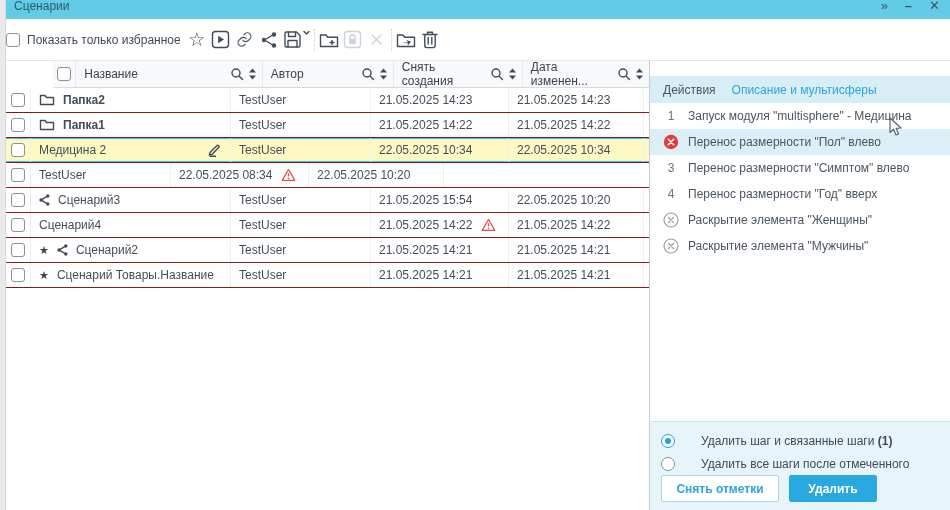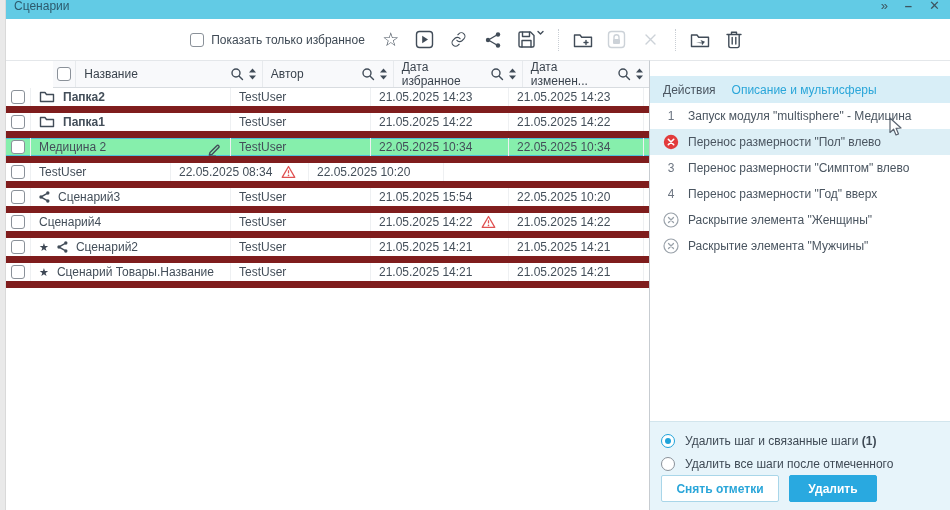--- a/index.html
+++ b/index.html
@@ -9,21 +9,21 @@
 
   
   .titlebar { height:19px; background:#62cbe5; display:flex; align-items:center; padding:0 10px 8px 8px; flex:none; }
   .titlebar .ttl { font-size:12px; color:#2c5a6d; }
   .titlebar .sp { flex:1; }
   .wctl { display:flex; align-items:center; gap:17px; color:#3d5560; }
   .wctl span { font-size:13px; line-height:19px; cursor:default; }
   .wctl .minbar { font-weight:bold; }
 
   
-  .toolbar { height:41px; display:flex; align-items:center; justify-content:center; padding-right:22px; gap:14px; background:#fff; flex:none; }
+  .toolbar { height:41px; display:flex; align-items:center; justify-content:flex-start; padding-right:22px; gap:4px; background:#fff; flex:none; }
   .chkrow { display:flex; align-items:center; gap:7px; margin-right:2px; }
   .cb { width:14px; height:14px; border:1px solid #8a9199; border-radius:3px; background:#fff; flex:none; }
   .tbico { display:flex; align-items:center; justify-content:center; width:20px; height:22px; }
   .tbico svg { display:block; }
   .ico-stroke { stroke:#414c58; fill:none; stroke-width:1.4; stroke-linecap:round; stroke-linejoin:round; }
   .ico-fill { fill:#414c58; }
   .dis .ico-stroke { stroke:#ccd2d8; }
   .dis .ico-fill { fill:#ccd2d8; }
   .star-o { font-size:19px; color:#414c58; line-height:20px; }
   .vsep { width:1px; height:22px; border-left:1px dotted #c9ced4; }
@@ -37,23 +37,23 @@
   .hc { display:flex; align-items:center; border-right:1px solid #e7eaed; padding:0 6px 0 8px; }
   .hc .lbl { color:#3a434d; }
   .hc .gap { flex:1; }
   .hicons { display:flex; align-items:center; gap:5px; }
   .c-check { width:25px; justify-content:center; padding:0; }
   .c-name { width:200px; }
   .c-auth { width:140px; }
   .c-crea { width:138px; }
   .c-modi { width:135px; border-right:none; }
 
-  .trow { height:25px; display:flex; border-bottom:7px solid #7f1d1d; background:#fff; }
+  .trow { height:25px; display:flex; border-bottom:1px solid #7f1d1d; background:#fff; }
   .trow .c { display:flex; align-items:center; border-right:1px solid #eef0f2; padding:0 6px 0 8px; color:#434e59; overflow:hidden; white-space:nowrap; }
-  .trow.sel { background:#86efac; box-shadow:inset 0 1px 0 #4cc0da, inset 0 -1px 0 #4cc0da; }
+  .trow.sel { background:#fef9c3; box-shadow:inset 0 1px 0 #4cc0da, inset 0 -1px 0 #4cc0da; }
   .trow .c.c-check { justify-content:center; padding:0; }
   .nm-ico { margin-right:8px; display:flex; align-items:center; flex:none; }
   .rstar { font-size:11px; color:#3d4754; margin-right:8px; line-height:12px; }
   .bold { font-weight:bold; }
   .namecell { position:relative; }
   .pencil { position:absolute; right:8px; top:4px; }
   .warn { margin-left:auto; margin-right:6px; display:flex; }
   .tbody-rest { flex:1; background:#fff; }
 
   
@@ -61,21 +61,21 @@
   .ptabs { height:27px; background:#d8eef7; display:flex; align-items:center; gap:16px; padding-left:13px; flex:none;margin-top:15px; }
   .ptab-active { color:#4a5560; }
   .ptab-link { color:#2aa6d9; }
   .steps { flex:none; }
   .step { height:26px; display:flex; align-items:center; padding-left:12px; background:#fff; }
   .step.hl { background:#ddeff6; }
   .stepnum { width:18px; text-align:center; color:#6b7480; flex:none; }
   .steplbl { margin-left:8px; color:#4a5560; white-space:nowrap; }
   .pspacer { flex:1; background:#fff; }
   .pbottom { flex:none; height:89px; background:#e7f4fa; border-top:1px solid #d2e5ed; padding:7px 10px 0 11px; }
-  .radiorow { display:flex; align-items:center; gap:10px; height:23px; }
+  .radiorow { display:flex; align-items:center; gap:26px; height:23px; }
   .radio { width:14px; height:14px; border-radius:50%; border:1px solid #8a9199; background:#fff; position:relative; flex:none; }
   .radio.on { border:1px solid #1fa3da; }
   .radio.on::after { content:""; position:absolute; left:3px; top:3px; width:6px; height:6px; border-radius:50%; background:#1fa3da; }
   .btnrow { display:flex; gap:10px; }
   .btn { height:27px; border-radius:2px; display:flex; align-items:center; justify-content:center; font-weight:bold; font-size:12px; cursor:default; }
   .btn-outline { width:118px; background:#fff; border:1px solid #a9d6e9; color:#2aa6d9; }
   .btn-primary { width:88px; background:#29a9e0; border:1px solid #29a9e0; color:#fff; }
 
   .cursor { position:absolute; left:889px; top:117px; z-index:50; }
 </style>
@@ -201,21 +201,21 @@
                   <circle class="ico-stroke" cx="6" cy="6" r="4"></circle>
                   <line class="ico-stroke" x1="9.2" y1="9.2" x2="12.5" y2="12.5"></line>
                 </svg>
                 <svg width="7" height="12" viewBox="0 0 7 12">
                   <polygon class="ico-fill" points="0,4.5 3.5,0.5 7,4.5"></polygon>
                   <polygon class="ico-fill" points="0,7.5 7,7.5 3.5,11.5"></polygon>
                 </svg>
               </span>
           </div>
           <div class="hc c-crea">
-            <span class="lbl">Дата избранное</span>
+            <span class="lbl">Снять создания</span>
               <span class="gap"></span>
             <span class="hicons">
                 <svg width="14" height="14" viewBox="0 0 14 14">
                   <circle class="ico-stroke" cx="6" cy="6" r="4"></circle>
                   <line class="ico-stroke" x1="9.2" y1="9.2" x2="12.5" y2="12.5"></line>
                 </svg>
                 <svg width="7" height="12" viewBox="0 0 7 12">
                   <polygon class="ico-fill" points="0,4.5 3.5,0.5 7,4.5"></polygon>
                   <polygon class="ico-fill" points="0,7.5 7,7.5 3.5,11.5"></polygon>
                 </svg>

